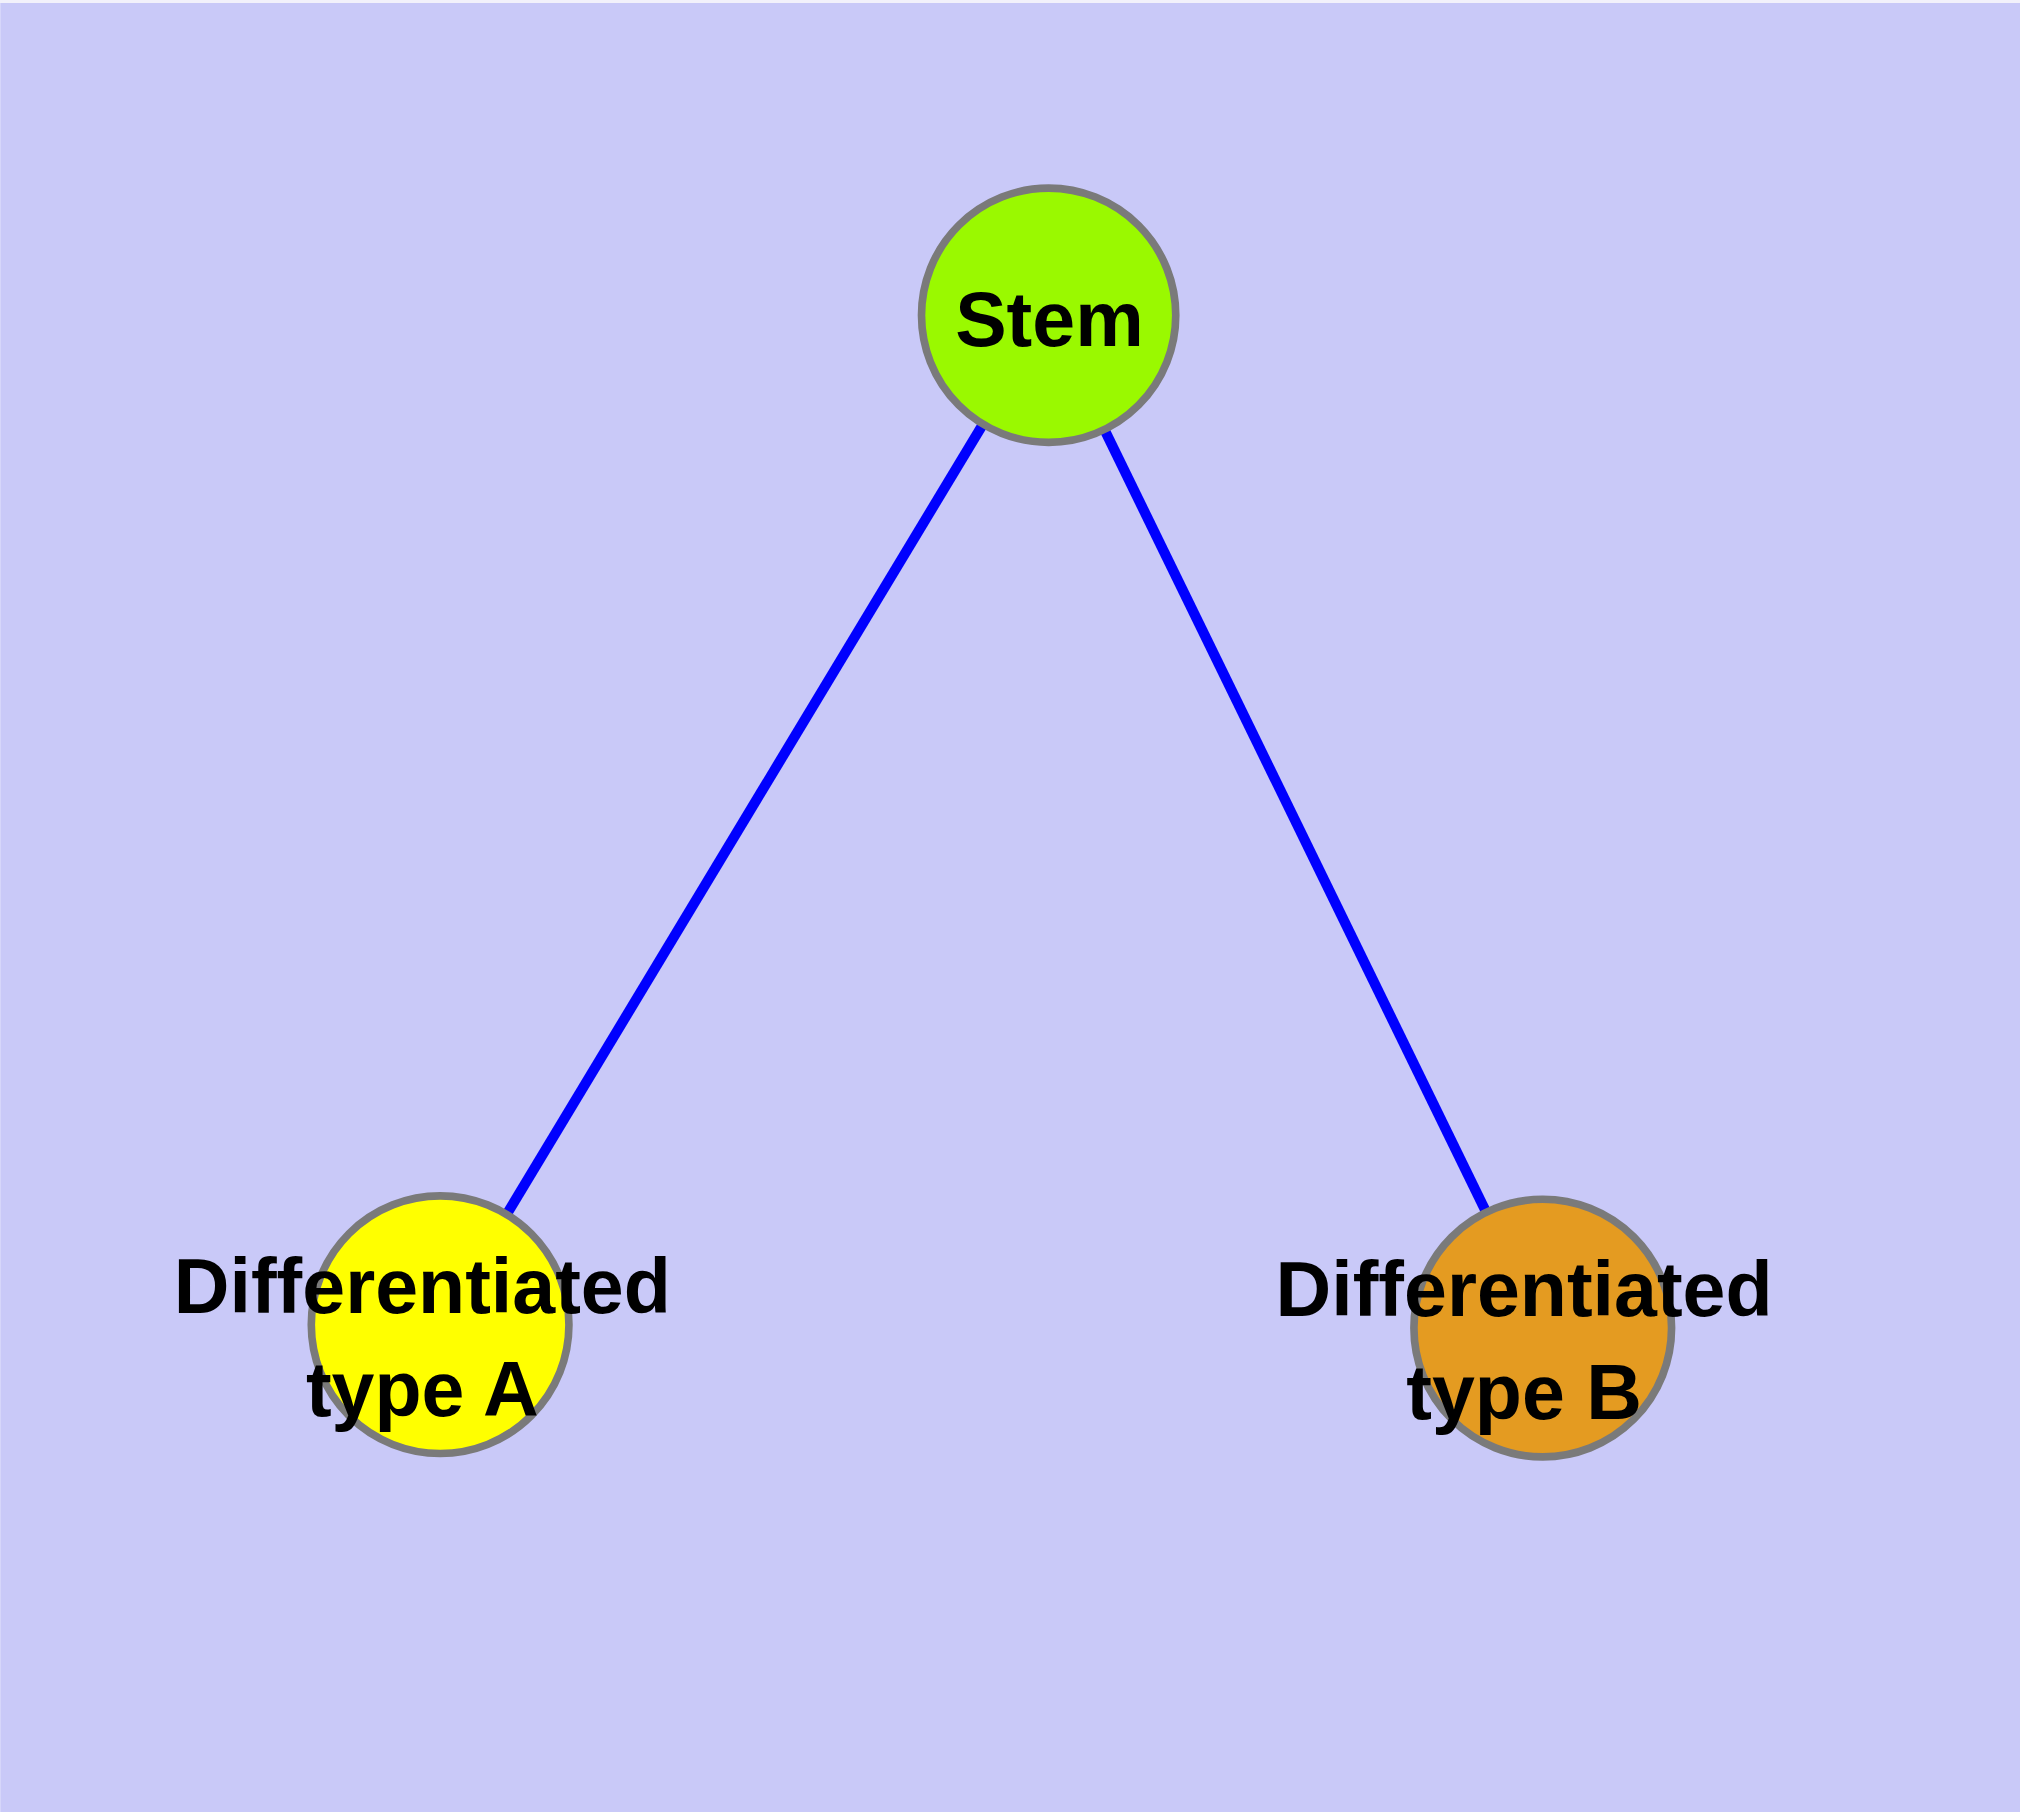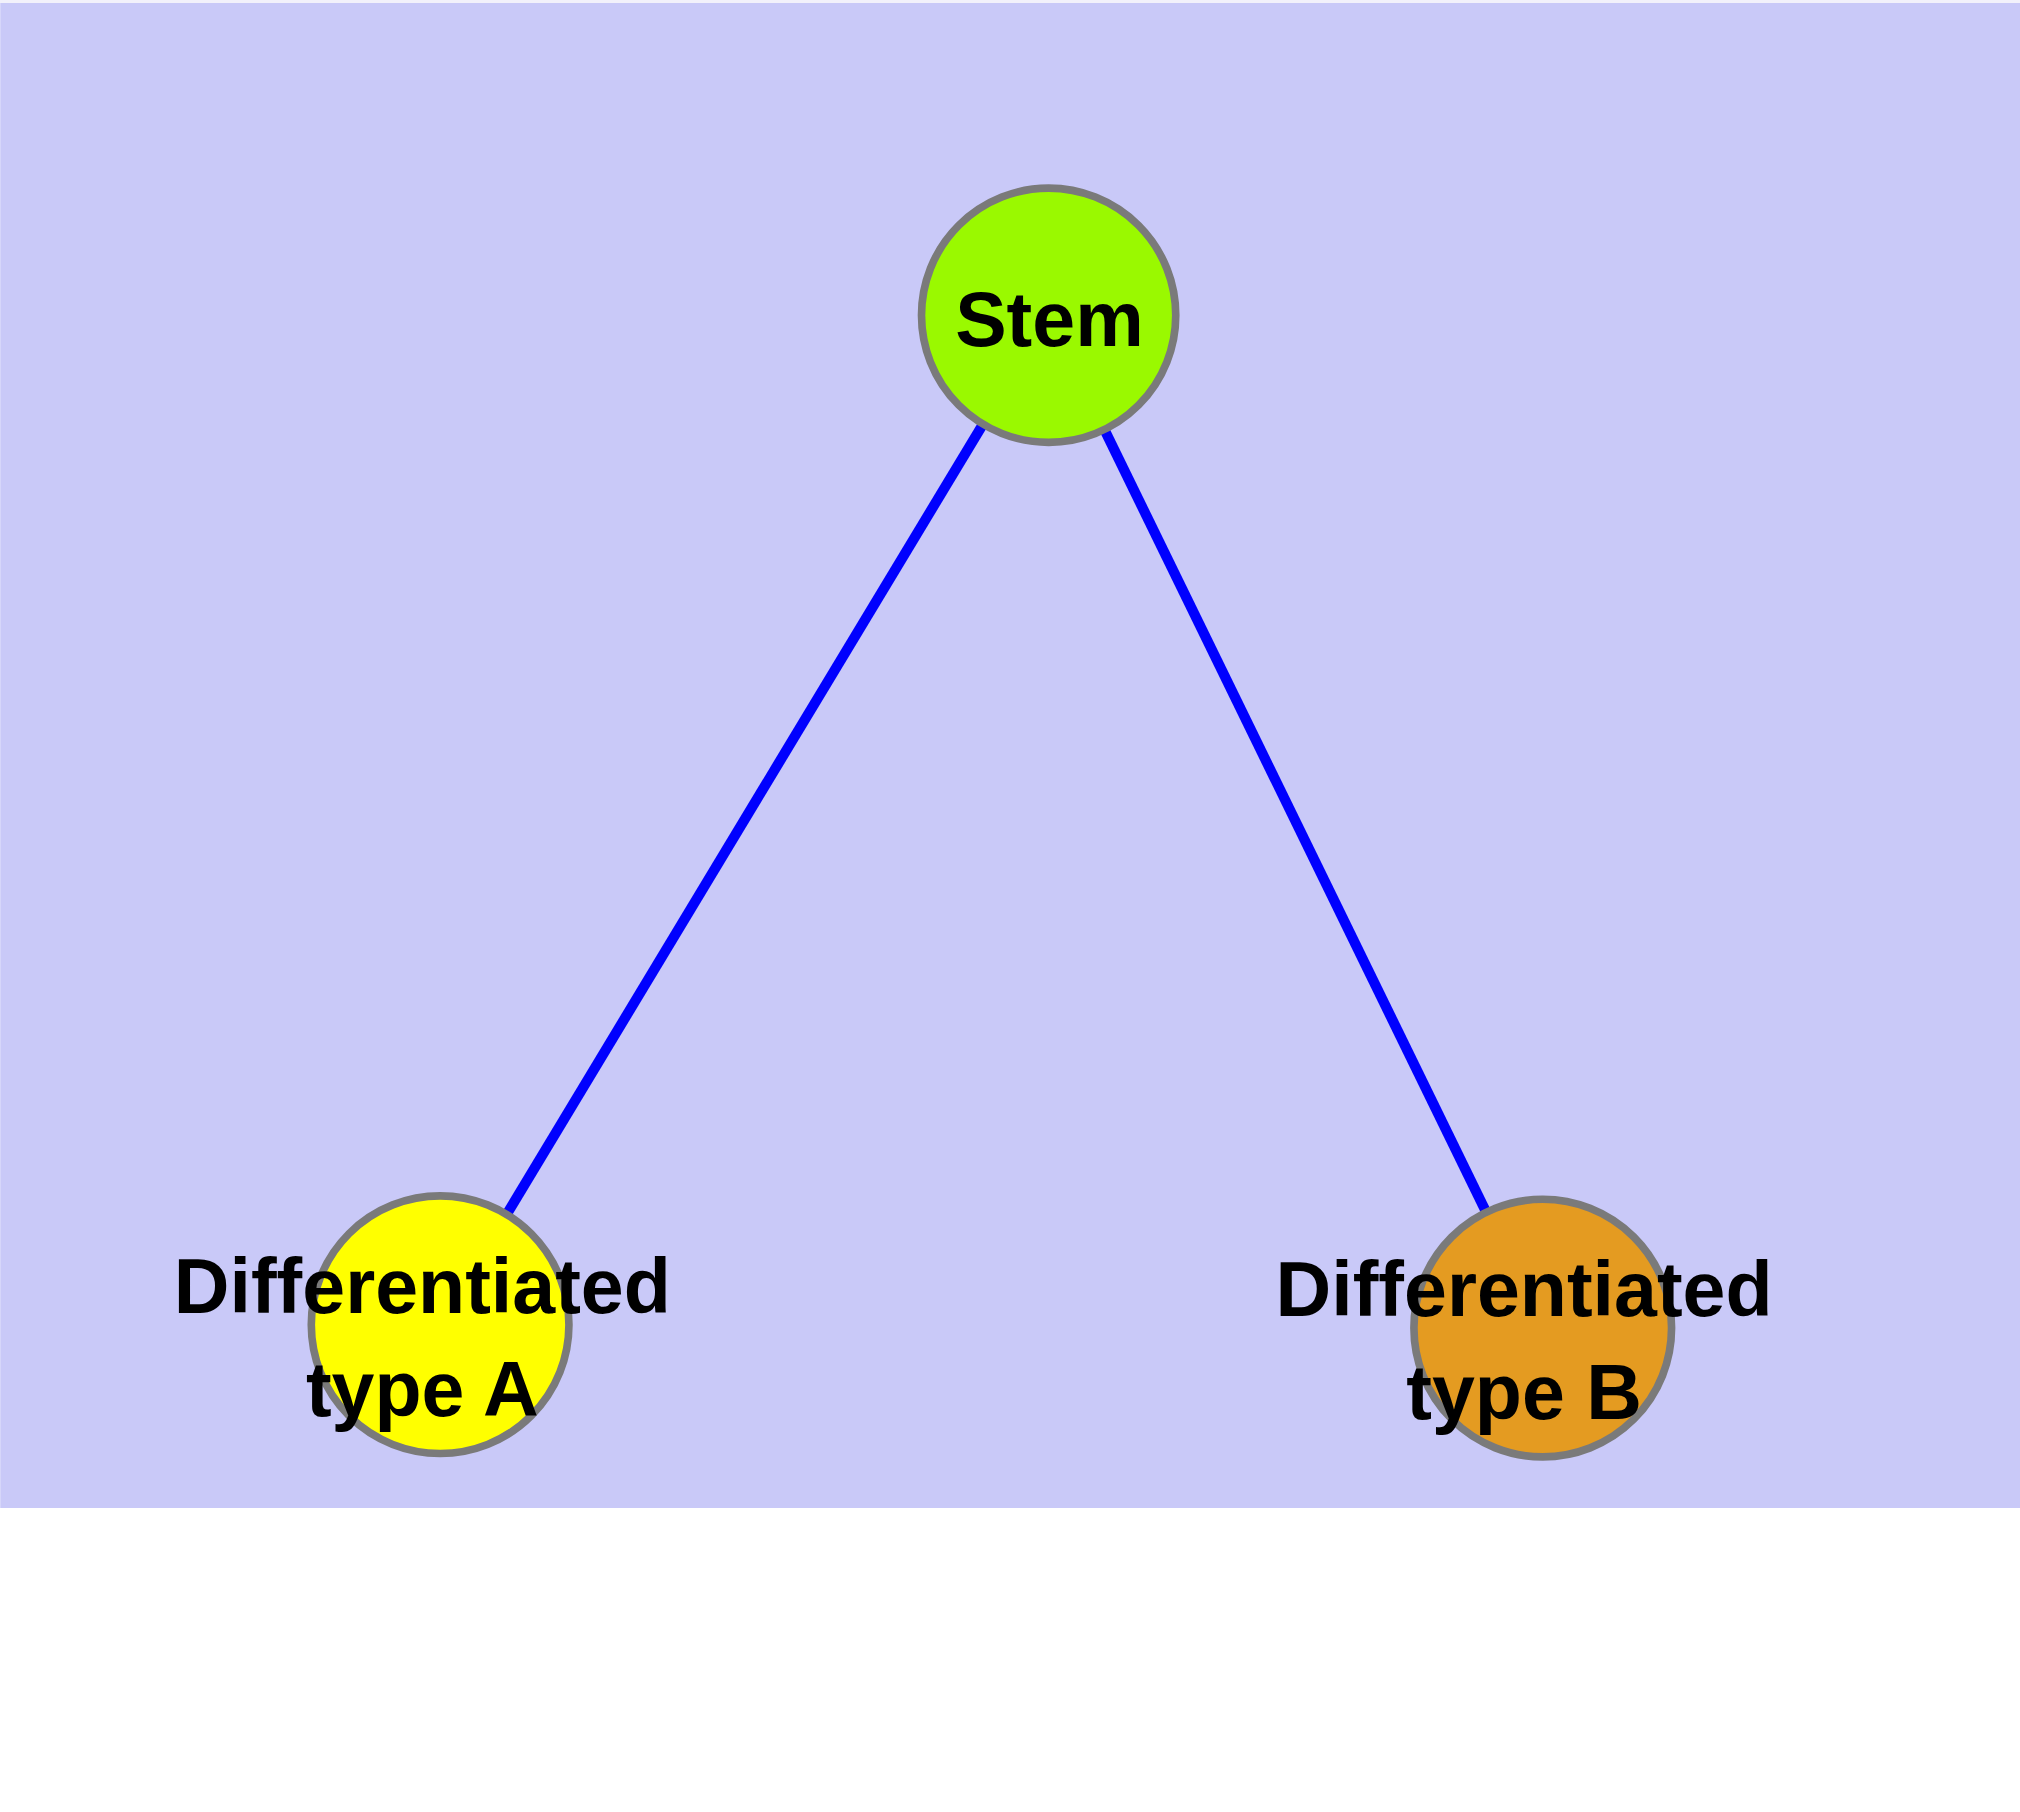--- a/index.html
+++ b/index.html
@@ -3,21 +3,21 @@
 <meta charset="utf-8">
 <style>
   html, body {
     margin: 0;
     padding: 0;
     background: #ffffff;
   }
   .canvas {
     position: relative;
     width: 2021px;
-    height: 1508px;
+    height: 1812px;
     overflow: hidden;
     font-family: "Liberation Sans", sans-serif;
   }
   .top-strip {
     position: absolute;
     left: 0; top: 0;
     width: 100%;
     height: 2.5px;
     background: #f2f1fb;
     z-index: 3;

